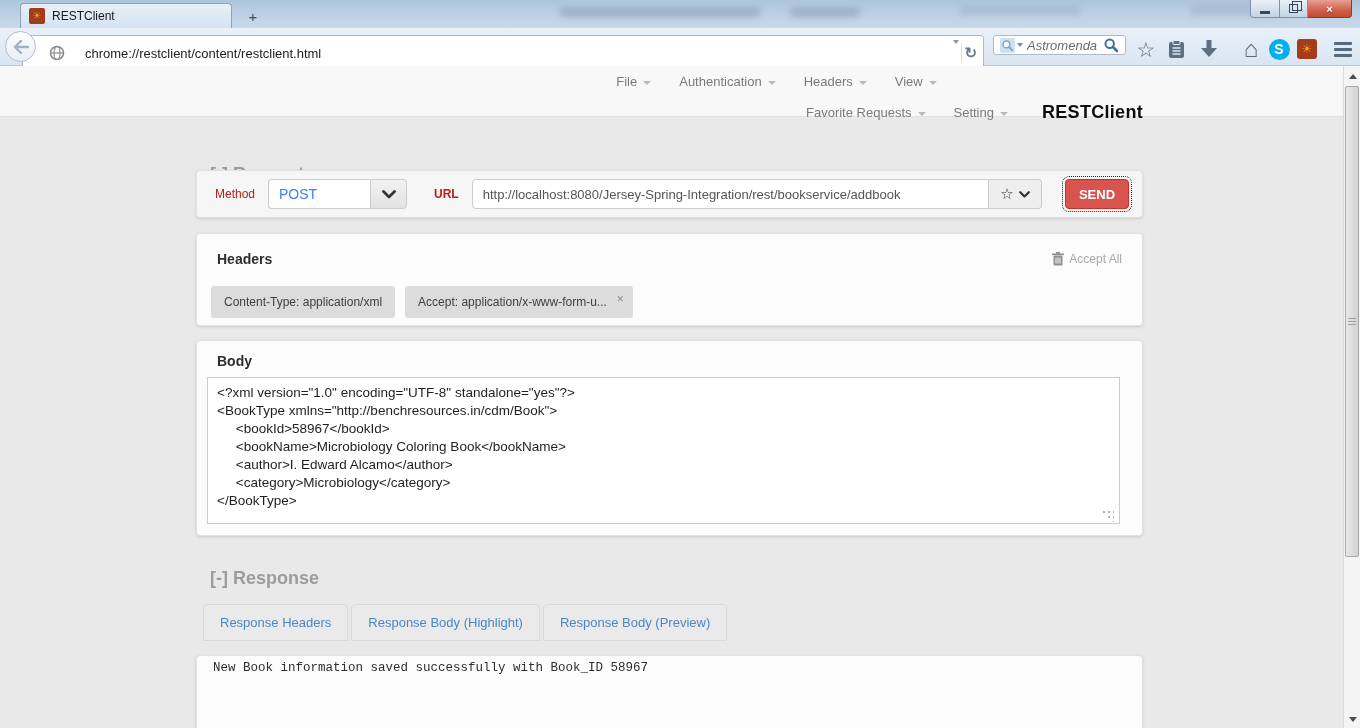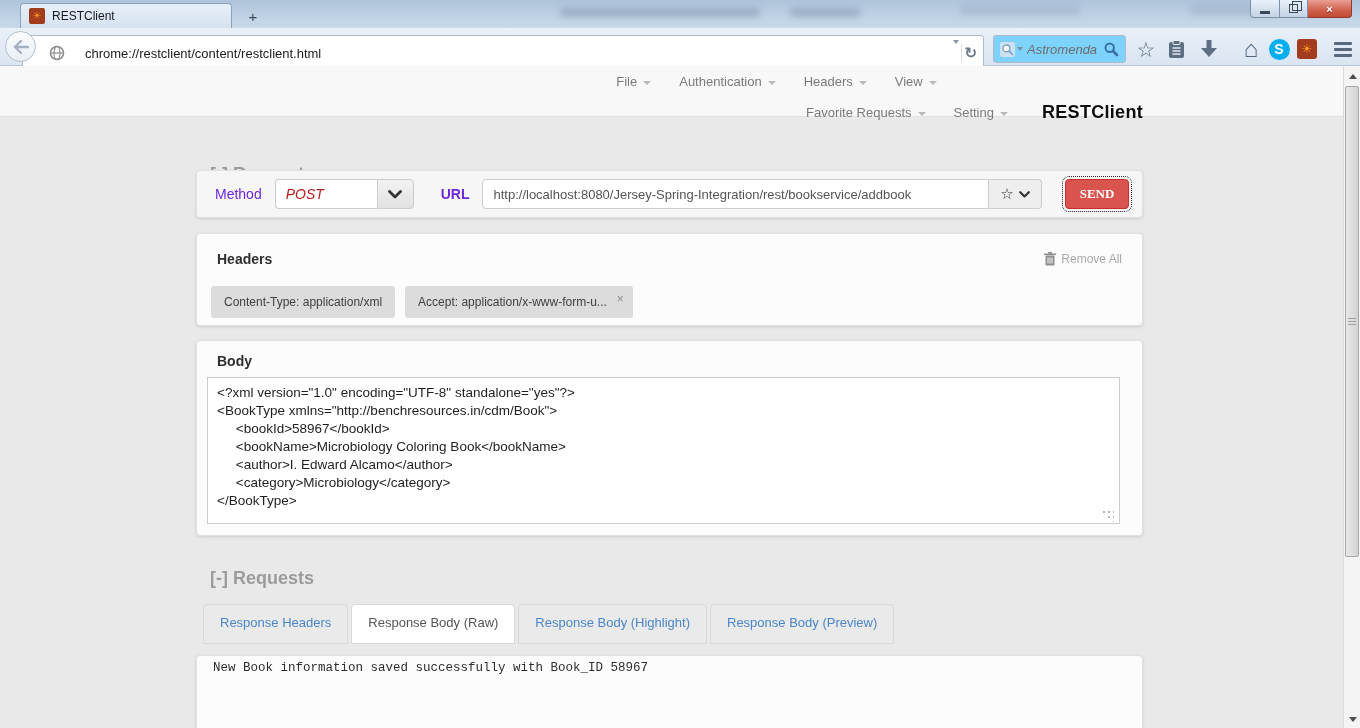--- a/index.html
+++ b/index.html
@@ -36,21 +36,21 @@
   #navbar { left:0; top:28px; width:1360px; height:38px;
     background:linear-gradient(180deg,#e9f0f8,#dae5f2); border-bottom:1px solid #b9c6d5; }
   #back-btn { left:5px; top:31px; width:31px; height:31px; border-radius:50%;
     border:1px solid #b2bfce; background:linear-gradient(180deg,#fbfdfe,#e8eef5);
     display:flex; align-items:center; justify-content:center; z-index:2; }
   #urlbar { left:22px; top:35px; width:962px; height:36px; background:#fff; border:1px solid #b0bac7;
     border-radius:3px; display:flex; align-items:center; padding-left:20px;gap:12px; }
   #urlbar .url-text { font-size:13px; color:#1c1c1c; margin-left:8px; flex:1; white-space:nowrap; overflow:hidden; }
   .url-end { display:flex; align-items:center; gap:2px; padding:0 6px; height:100%; }
   .sep-v { width:1px; height:18px; background:#d7dde5; }
-  #searchbox { left:993px; top:35px; width:133px; height:28px; background:#7dd3fc; border:1px solid #b0bac7;
+  #searchbox { left:993px; top:35px; width:133px; height:20px; background:#ffffff; border:1px solid #b0bac7;
     border-radius:3px; display:flex; align-items:center; padding:0 6px; gap:4px; }
   #search-engine-text { font-style:italic; color:#6b6b6b; font-size:13px; flex:1; white-space:nowrap; overflow:hidden; }
   .mini-caret { width:0; height:0; border-left:3.5px solid transparent; border-right:3.5px solid transparent; border-top:4px solid #7d8da0; }
   .tool-ic { position:absolute; top:33px; width:30px; height:32px; display:flex; align-items:center; justify-content:center; color:#57697c; }
   .glyph20 { font-size:21px; line-height:1; }
   #skype-icon-badge { width:21px; height:21px; border-radius:50%; background:#00aff0; color:#fff;
     font-weight:bold; font-size:14px; text-align:center; line-height:21px; }
   #restclient-icon-badge { width:20px; height:20px; border-radius:3px; background:#a33c1c; color:#ff9d1e;
     font-size:12px; text-align:center; line-height:20px; }
   .burger { display:flex; flex-direction:column; gap:3px; }
@@ -67,35 +67,35 @@
 
   
   .section-h { font-size:18px; font-weight:bold; color:#9c9c9c; }
   #request-heading { left:210px; top:130px;margin-top:34px; }
   #response-heading { left:210px; top:568px; }
 
   .panel { background:#fcfcfc; border:1px solid #e1e1e1; border-radius:4px; box-shadow:0 1px 3px rgba(0,0,0,.13); }
 
   #method-bar { left:196px; top:170px; width:947px; height:48px; background:#f6f6f6;
     display:flex; align-items:center; padding:0 13px 0 18px; }
-  .fld-label { font-size:14px; color:#6d28d9; }
+  .fld-label { font-size:12px; color:#b91c1c; }
   #method-select { margin-left:13px; display:flex; }
   .select-box { width:102px; height:30px; background:#fff; border:1px solid #ccc; border-right:none;
-    border-radius:4px 0 0 4px; font-size:14px; color:#b91c1c; display:flex; align-items:center; padding-left:10px;font-style:italic; }
+    border-radius:4px 0 0 4px; font-size:14px; color:#3b82f6; display:flex; align-items:center; padding-left:10px; }
   .chev-btn { width:37px; height:30px; background:linear-gradient(#f2f2f2,#e2e2e2); border:1px solid #ccc;
     border-radius:0 4px 4px 0; display:flex; align-items:center; justify-content:center; }
   #url-label { margin-left:27px;font-weight:bold; }
   #url-input { margin-left:13px; flex:1; height:30px; border:1px solid #ccc; border-radius:4px 0 0 4px;
     font-size:13px; color:#555; padding:0 10px; font-family:"Liberation Sans",sans-serif; background:#fff; }
   #fav-addon { width:53px; height:30px; background:#eee; border:1px solid #ccc; border-left:none;
     border-radius:0 4px 4px 0; display:flex; align-items:center; justify-content:center; gap:5px; }
   #fav-star { font-size:15px; color:#333; }
   #send-btn { margin-left:23px; width:64px; height:30px; background:#d9534f; border:1px solid #c9302c;
     border-radius:4px; color:#fff; font-size:13px; font-weight:bold; outline:1px dotted #222; outline-offset:2px;
-    font-family:Liberation Serif, serif; }
+    font-family:Liberation Sans, sans-serif; }
 
   #headers-panel { left:196px; top:233px; width:947px; height:93px; }
   .panel-title { font-size:14px; font-weight:bold; color:#2e2e2e; }
   #headers-title { position:absolute; left:20px; top:17px; }
   #remove-all { position:absolute; right:20px; top:18px; display:flex; align-items:center; gap:5px;
     font-size:12px; color:#a9a9a9; }
   #header-tags { position:absolute; left:14px; top:52px; display:flex; gap:10px; }
   .tag { background:#dcdcdc; border-radius:3px; padding:9px 13px; font-size:12px; color:#3f3f3f;
     display:flex; align-items:flex-start; gap:8px; }
   .tag-close { font-size:12px; color:#8a8a8a; margin:-3px -4px 0 2px; }
@@ -299,21 +299,21 @@
   <div class="panel-title" id="headers-title">Headers</div>
   <div id="remove-all">
     <svg width="12" height="14" viewBox="0 0 12 14">
         <rect x="1.5" y="3.5" width="9" height="10" rx="1" fill="#8f8f8f"></rect>
         <rect x="0" y="1.5" width="12" height="1.6" fill="#8f8f8f"></rect>
         <rect x="4" y="0" width="4" height="1.8" fill="#8f8f8f"></rect>
         <line x1="4" y1="5.5" x2="4" y2="11.5" stroke="#f6f6f6" stroke-width="1"></line>
         <line x1="6" y1="5.5" x2="6" y2="11.5" stroke="#f6f6f6" stroke-width="1"></line>
         <line x1="8" y1="5.5" x2="8" y2="11.5" stroke="#f6f6f6" stroke-width="1"></line>
       </svg>
-    <span>Remove All</span>
+    <span>Accept All</span>
   </div>
   <div id="header-tags">
     <div class="tag">
         <span>Content-Type: application/xml</span>
       </div>
     <div class="tag">
       <span>Accept: application/x-www-form-u...</span>
       <span class="tag-close">×</span>
     </div>
   </div>
@@ -324,25 +324,24 @@
   <textarea id="body-textarea" spellcheck="false" style="">&lt;?xml version="1.0" encoding="UTF-8" standalone="yes"?&gt;
 &lt;BookType xmlns="http://benchresources.in/cdm/Book"&gt;
      &lt;bookId&gt;58967&lt;/bookId&gt;
      &lt;bookName&gt;Microbiology Coloring Book&lt;/bookName&gt;
      &lt;author&gt;I. Edward Alcamo&lt;/author&gt;
      &lt;category&gt;Microbiology&lt;/category&gt;
 &lt;/BookType&gt;</textarea>
   <div id="body-grip"></div>
 </div>
 
-<div class="abs section-h" id="response-heading">[-] Requests</div>
+<div class="abs section-h" id="response-heading">[-] Response</div>
 
 <div class="abs" id="response-tabs">
   <div class="rtab">Response Headers</div>
-  <div class="rtab active">Response Body (Raw)</div>
   <div class="rtab">Response Body (Highlight)</div>
   <div class="rtab">Response Body (Preview)</div>
 </div>
 
 <div class="abs panel" id="response-panel">
   <div id="response-body-text">New Book information saved successfully with Book_ID 58967</div>
 </div>
 
 <div class="abs" id="scrollbar">
   <div class="sb-arrow" style="top:2px;">

